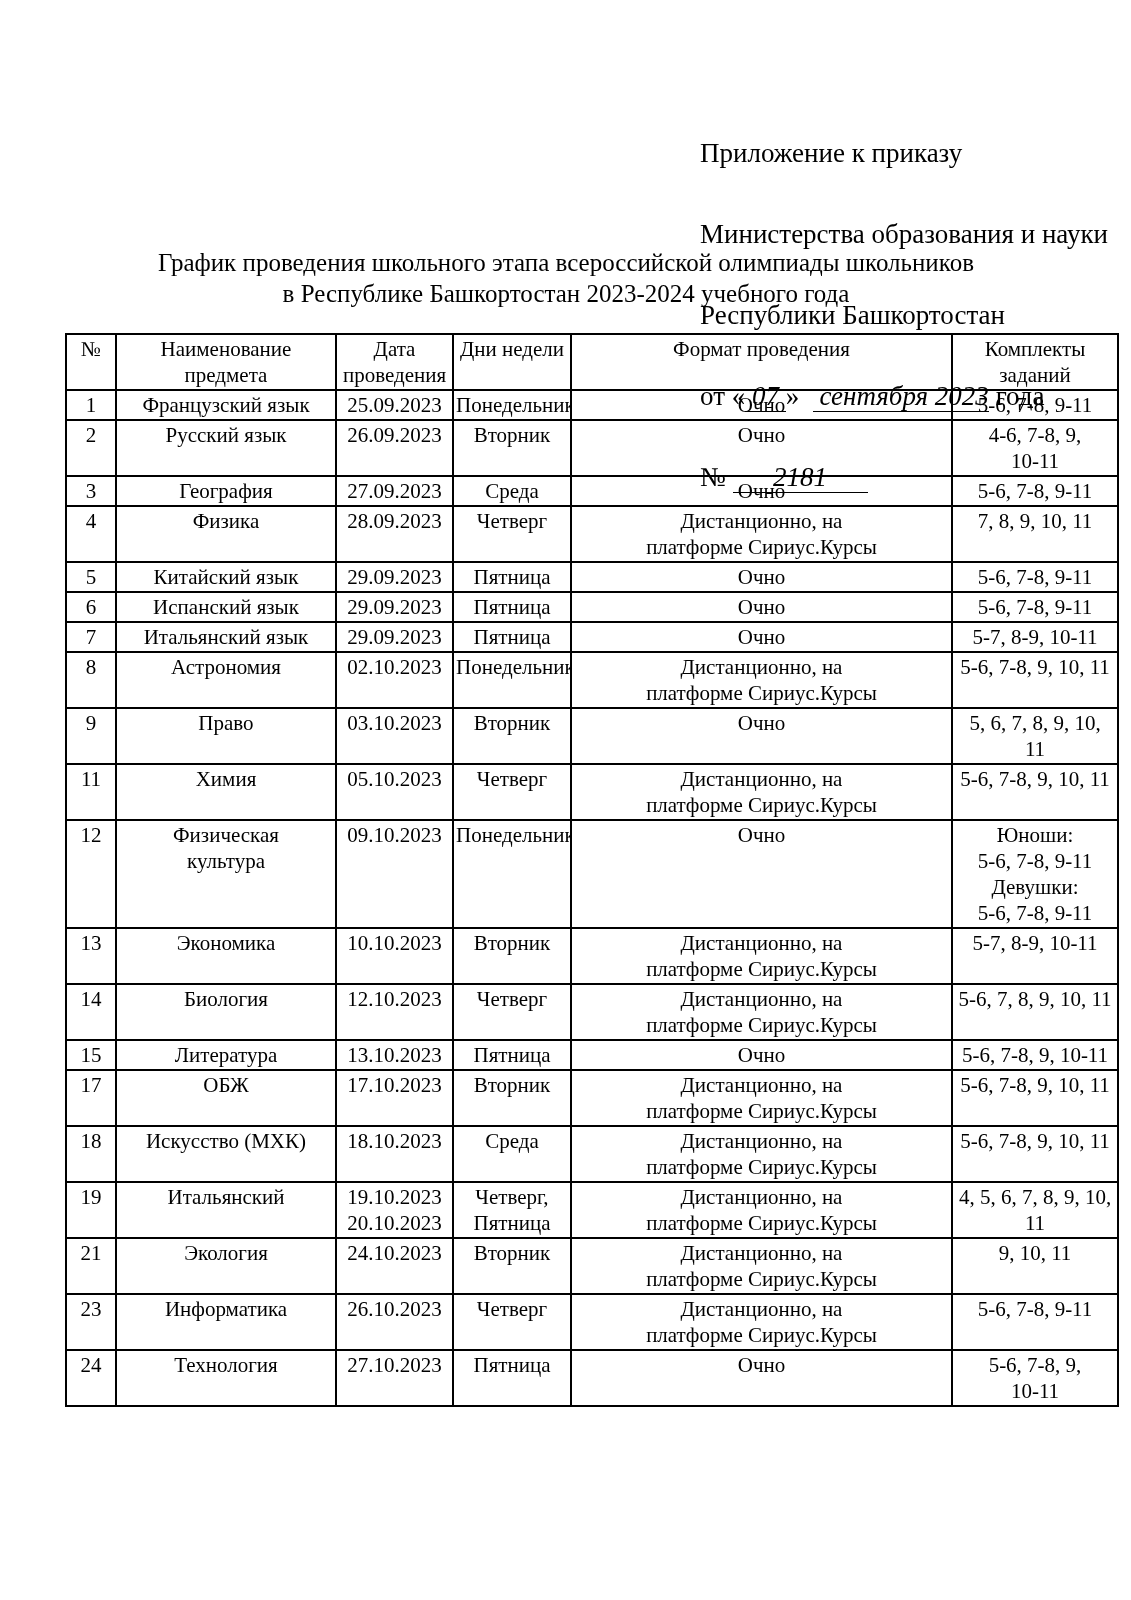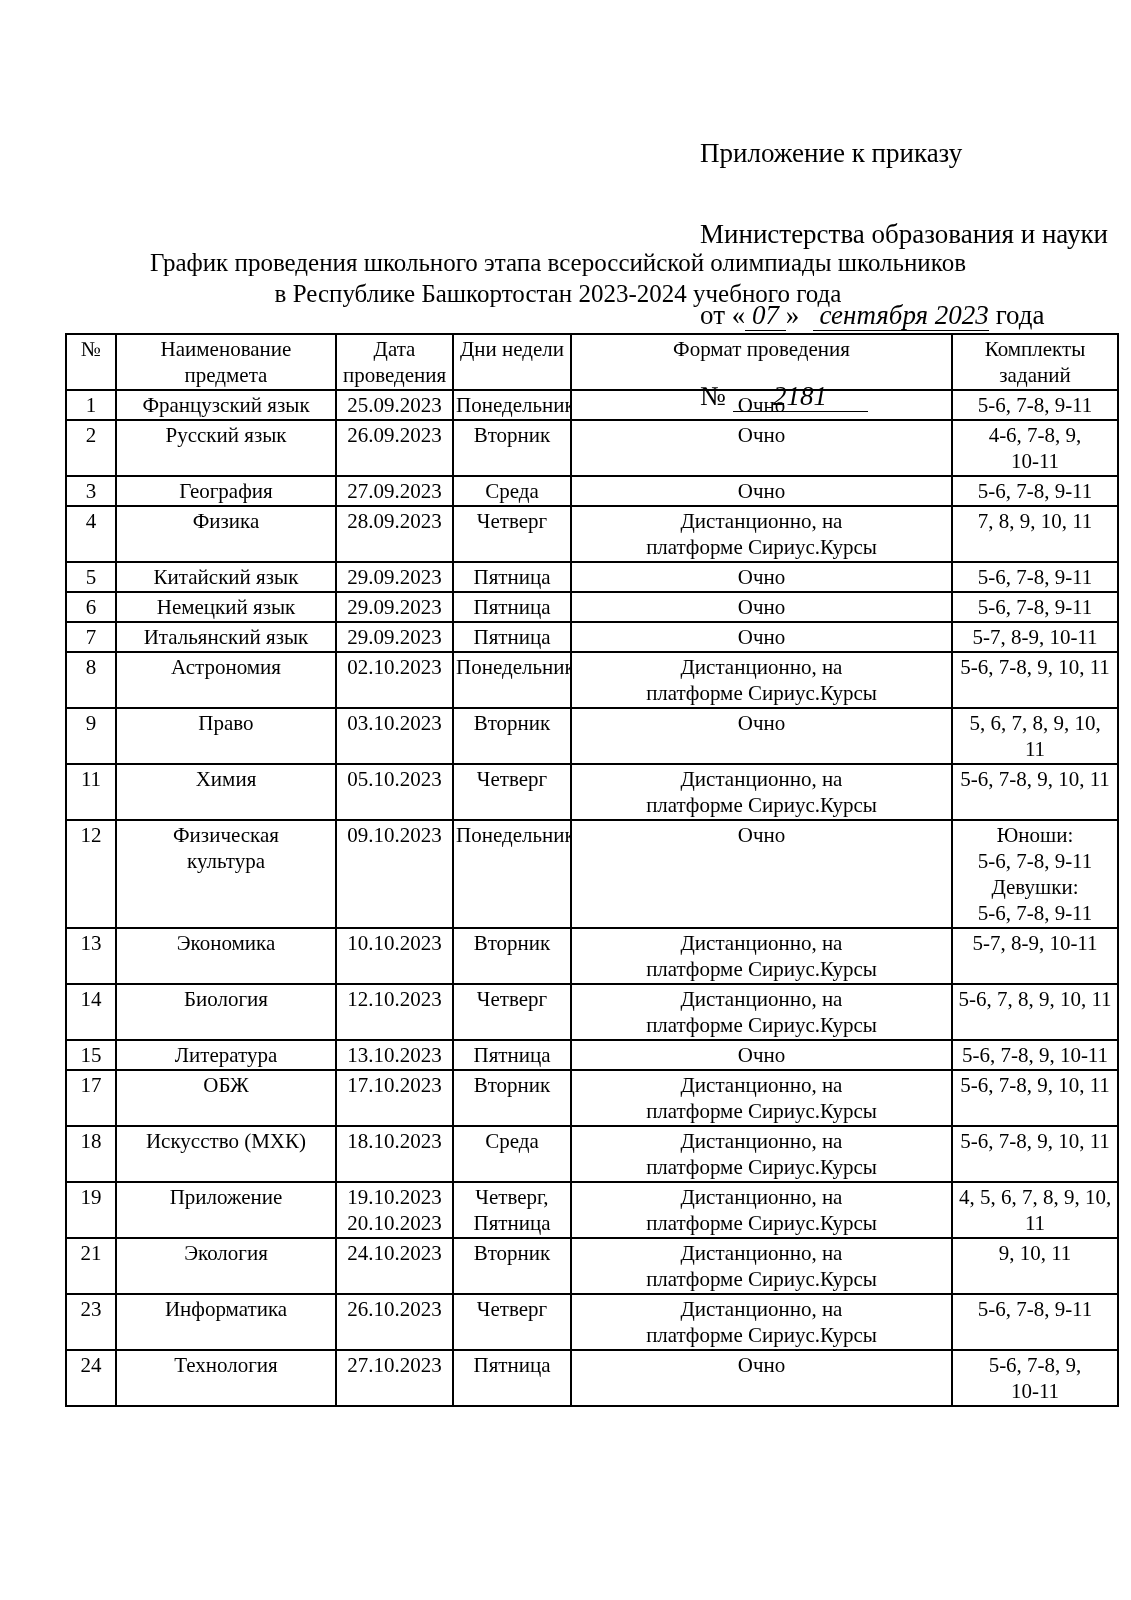--- a/index.html
+++ b/index.html
@@ -23,21 +23,21 @@
     font-size: 27px;
     line-height: 27px;
     white-space: pre;
   }
   .u {
     border-bottom: 1.5px solid #000;
     font-style: italic;
   }
   .doc-title {
     position: absolute;
-    left: 0;
+    left: 8px;
     top: 247px;
     width: 1116px;
     text-align: center;
     font-size: 25px;
     line-height: 31px;
   }
   table.schedule {
     position: absolute;
     left: 65px;
     top: 333px;
@@ -65,20 +65,21 @@
   col.c-grades { width: 166px; }
 </style>
 </head>
 <body>
 
 <div class="page">
 
   <div class="requisites">
     <div>Приложение к приказу</div>
     <div>Министерства образования и науки</div>
+    <div>Республики Башкортостан</div>
     <div><span>от «</span><span class="u"> 07 </span><span>»  </span><span class="u"> сентября 2023</span><span> года</span></div>
     <div><span>№ </span><span class="u">      2181      </span></div>
   </div>
 
   <div class="doc-title">
     <div>График проведения школьного этапа всероссийской олимпиады школьников</div>
     <div>в Республике Башкортостан 2023-2024 учебного года</div>
   </div>
 
   <table class="schedule">
@@ -141,21 +142,21 @@
         <tr>
           <td>5</td>
           <td>Китайский язык</td>
           <td>29.09.2023</td>
           <td>Пятница</td>
           <td>Очно</td>
           <td>5-6, 7-8, 9-11</td>
         </tr>
         <tr>
           <td>6</td>
-          <td>Немецкий язык</td>
+          <td>Испанский язык</td>
           <td>29.09.2023</td>
           <td>Пятница</td>
           <td>Очно</td>
           <td>5-6, 7-8, 9-11</td>
         </tr>
         <tr>
           <td>7</td>
           <td>Итальянский язык</td>
           <td>29.09.2023</td>
           <td>Пятница</td>
@@ -240,21 +241,21 @@
           <td>18</td>
           <td>Искусство (МХК)</td>
           <td>18.10.2023</td>
           <td>Среда</td>
           <td>Дистанционно, на
 платформе Сириус.Курсы</td>
           <td>5-6, 7-8, 9, 10, 11</td>
         </tr>
         <tr>
           <td>19</td>
-          <td>Приложение</td>
+          <td>Итальянский</td>
           <td>19.10.2023
 20.10.2023</td>
           <td>Четверг,
 Пятница</td>
           <td>Дистанционно, на
 платформе Сириус.Курсы</td>
           <td>4, 5, 6, 7, 8, 9, 10,
 11</td>
         </tr>
         <tr>

